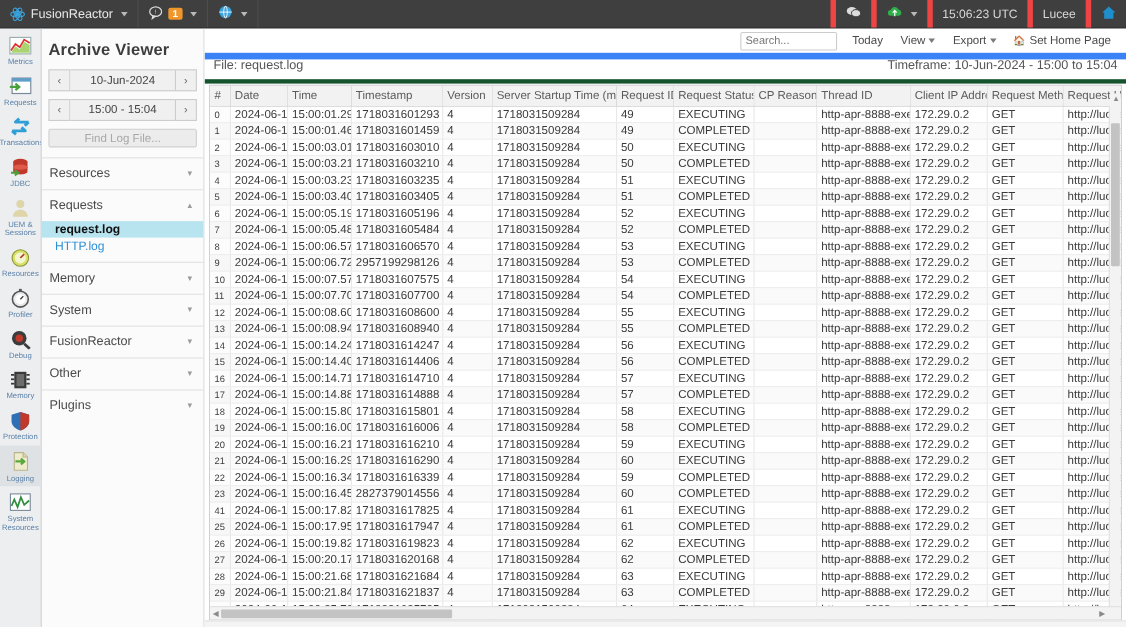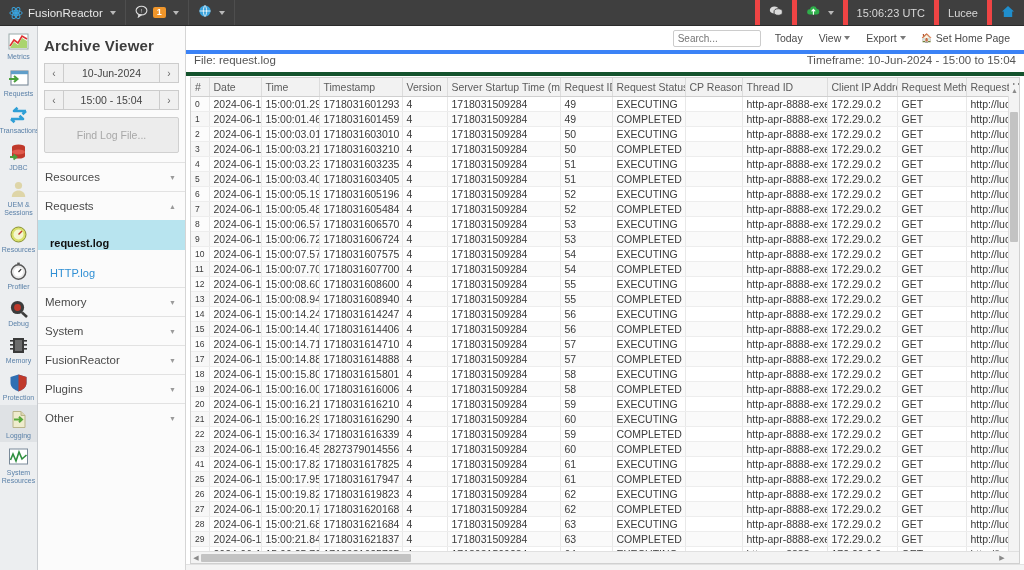--- a/index.html
+++ b/index.html
@@ -87,50 +87,50 @@
     display: flex; align-items: center; justify-content: center;
     font-size: 10px; color: #666; cursor: pointer;
   }
   .nav-val {
     flex: 1; background: #f0f0f0; border-top: 1px solid #ccc;
     border-bottom: 1px solid #ccc;
     display: flex; align-items: center; justify-content: center;
     font-size: 10.5px; color: #444;
   }
   .find-btn {
-    margin: 0 6px 9px 6px; height: 36px; background: #ececec;
+    margin: 0 6px 9px 6px; height: 17px; background: #ececec;
     border: 1px solid #d0d0d0; border-radius: 2px;
     display: flex; align-items: center; justify-content: center;
     font-size: 10.5px; color: #a8a8a8; cursor: pointer;
   }
   .acc-sec { border-top: 1px solid #e2e2e2; }
   .acc-hdr {
     display: flex; align-items: center; justify-content: space-between;
     padding: 8px 9px 8px 7px; font-size: 11.5px; color: #4a4a4a;
     cursor: pointer;
   }
   .acc-hdr .tri { font-size: 7px; color: #9a9a9a; }
   .acc-body { padding: 0 0 7px 0; }
   .log-item {
-    font-size: 11px; padding: 17px 0 1px 12px; cursor: pointer;
+    font-size: 11px; padding: 2px 0 1px 12px; cursor: pointer;
     color: #2f8fd4;
   }
   .log-item.sel {
     background: #b8e4ef; color: #111; font-weight: bold;
   }
 
   
   #main {
     position: absolute; top: 26px; left: 186px; width: 838px; height: 544px;
     background: #ffffff; overflow: hidden;
   }
   #main-toolbar {
     height: 28px; display: flex; align-items: center;
     justify-content: flex-end; padding: 0 6px; gap: 0px;
-    border-bottom: 4px solid #3b82f6;
+    border-bottom: 6px solid #3b82f6;
   }
   #search-input {
     width: 88px; height: 17px; border: 1px solid #ccc; border-radius: 2px;
     font-size: 10px; padding: 0 4px; color: #555; outline: none;
     background: #fff; margin-right: 6px;
     font-family: "Liberation Sans", sans-serif;
   }
   .tbtn {
     height: 18px; display: flex; align-items: center; gap: 3px;
     padding: 0 7px; font-size: 10.5px; color: #4a4a4a;
@@ -470,27 +470,27 @@
     </div>
   </div>
   <div class="acc-sec">
     <div class="acc-hdr">
       <span>FusionReactor</span>
       <span class="tri">▼</span>
     </div>
   </div>
   <div class="acc-sec">
     <div class="acc-hdr">
-      <span>Plugins</span>
+      <span>Other</span>
       <span class="tri">▼</span>
     </div>
   </div>
   <div class="acc-sec">
     <div class="acc-hdr">
-      <span>Other</span>
+      <span>Plugins</span>
       <span class="tri">▼</span>
     </div>
   </div>
 </div>
 
 <div id="main">
 
   <div id="main-toolbar">
     <input id="search-input" type="text" placeholder="Search..." style="">
     <div class="tbtn">
@@ -682,21 +682,21 @@
             <td></td>
             <td>http-apr-8888-exec-10</td>
             <td>172.29.0.2</td>
             <td>GET</td>
             <td>http://lucee:88</td>
           </tr>
           <tr class="alt">
             <td class="idx">9</td>
             <td>2024-06-10</td>
             <td>15:00:06.726</td>
-            <td>1718031606724</td>
+            <td>2957199298126</td>
             <td>4</td>
             <td>1718031509284</td>
             <td>53</td>
             <td>COMPLETED</td>
             <td></td>
             <td>http-apr-8888-exec-10</td>
             <td>172.29.0.2</td>
             <td>GET</td>
             <td>http://lucee:88</td>
           </tr>

